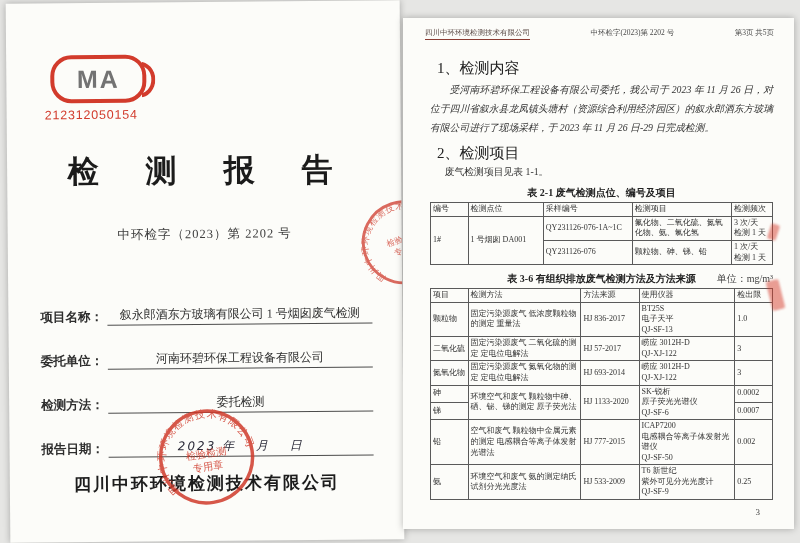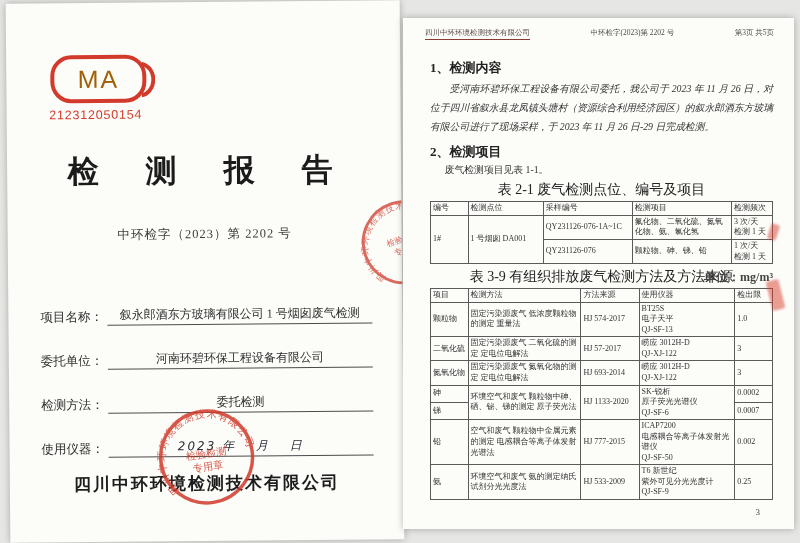--- a/index.html
+++ b/index.html
@@ -12,52 +12,52 @@
   .page{position:absolute;background:#fcfcf9;overflow:hidden;box-shadow:0 0 7px rgba(0,0,0,.28);}
   .page-left{left:8px;top:2px;width:394px;height:539px;transform:rotate(-0.5deg);}
   .page-right{left:403px;top:18px;width:391px;height:511px;}
 
   
   .cma{position:absolute;left:44px;top:52px;}
   .cma-box{width:88px;height:40px;border:4px solid #d23b2c;border-radius:21px;
     display:flex;align-items:center;justify-content:center;position:relative;background:transparent;}
   .cma-box::after{content:"";position:absolute;right:-13px;top:3px;width:24px;height:28px;
     border:4px solid #d23b2c;border-radius:50%;clip-path:inset(0 0 0 58%);}
-  .cma-ma{color:#a16207;font-size:25px;font-weight:normal;letter-spacing:2px;font-family:"Liberation Sans",sans-serif;}
+  .cma-ma{color:#737373;font-size:25px;font-weight:bold;letter-spacing:2px;font-family:"Liberation Sans",sans-serif;}
   .cma-num{color:#d23b2c;font-size:12.5px;letter-spacing:.8px;margin-top:5px;margin-left:-6px;
-    font-family:"Liberation Sans",sans-serif;text-align:center;}
+    font-family:"Liberation Sans",sans-serif;}
 
   .cover-title{position:absolute;left:0;right:0;top:148px;text-align:center;
     font-size:31px;font-weight:bold;color:#1b1b1b;letter-spacing:8px;}
   .cover-no{position:absolute;left:0;right:0;top:224px;text-align:center;font-size:12.5px;color:#3c3c3c;letter-spacing:1px;}
 
   .fields{position:absolute;left:32px;right:30px;top:300px;}
   .field{display:flex;align-items:flex-end;height:23px;margin-bottom:21px;}
-  .field-label{font-weight:normal;font-size:12.5px;white-space:nowrap;margin-right:4px;}
+  .field-label{font-weight:bold;font-size:12.5px;white-space:nowrap;margin-right:4px;}
   .field-value{flex:1;border-bottom:1px solid #4c4c4c;text-align:center;font-size:12px;padding-bottom:1px;}
   .handwritten{font-family:"DejaVu Sans",sans-serif;font-style:italic;letter-spacing:2px;color:#2a2a38;}
 
   .cover-company{position:absolute;left:0;right:0;top:470px;text-align:center;
     font-weight:bold;font-size:17px;letter-spacing:2px;color:#1c1c1c;}
 
   .stamp{opacity:.85;}
   .stamp-main{position:absolute;left:146px;top:404px;width:102px;height:102px;transform:rotate(-8deg);}
   .stamp-edge{position:absolute;right:-48px;top:196px;width:92px;height:92px;transform:rotate(-18deg);opacity:.75;}
 
   
   .rp-header{position:absolute;top:10px;left:22px;right:20px;display:flex;justify-content:space-between;
     font-size:7.5px;color:#4a4a4a;}
   .rp-header .hl{border-bottom:1px solid #8a3b32;padding-bottom:1px;color:#5a4a46;}
   .rp-body{position:absolute;top:34px;left:27px;right:21px;}
-  .sec-title{font-size:13px;font-weight:bold;color:#222;margin:7px 0 3px 0;}
+  .sec-title{font-size:15px;font-weight:normal;color:#222;margin:7px 0 3px 7px;}
   .para{font-size:9.8px;line-height:1.92;text-align:justify;text-indent:2em;color:#333;font-style:italic;}
   .lead{font-size:9.8px;text-indent:1.5em;margin:1px 0 3px 0;color:#333;}
   .tcap-row{position:relative;text-align:center;margin:3px 0 2px 0;}
-  .tcaption{font-size:14px;font-weight:normal;color:#222;}
-  .tunit{position:absolute;right:0;bottom:0;font-size:12px;font-weight:bold;color:#444;}
+  .tcaption{font-size:10px;font-weight:bold;color:#222;}
+  .tunit{position:absolute;right:0;bottom:0;font-size:10px;font-weight:normal;color:#444;}
   table{width:100%;border-collapse:collapse;table-layout:fixed;}
   th,td{border:1px solid #5a5a5a;font-size:8px;line-height:1.32;text-align:left;
     padding:1px 2px;color:#333;font-weight:normal;word-break:break-all;}
   .preline{white-space:pre-line;margin-top:11px;}
   .pagenum{position:absolute;bottom:12px;right:34px;font-size:9px;color:#444;}
   .frag{position:absolute;background:rgba(214,62,46,.5);filter:blur(1.2px);border-radius:2px;}
   .frag-1{right:16px;top:206px;width:9px;height:16px;transform:rotate(18deg);}
   .frag-2{right:12px;top:262px;width:13px;height:30px;transform:rotate(-14deg);}
 </style>
 </head>
@@ -94,21 +94,21 @@
     </div>
     <div class="field">
       <span class="field-label">委托单位：</span>
       <span class="field-value">河南环碧环保工程设备有限公司</span>
     </div>
     <div class="field">
       <span class="field-label">检测方法：</span>
       <span class="field-value">委托检测</span>
     </div>
     <div class="field">
-      <span class="field-label">使用仪器：</span>
+      <span class="field-label">报告日期：</span>
       <span class="field-value handwritten">2023 年　 月 　日</span>
     </div>
   </div>
 
   <div class="cover-company">四川中环环境检测技术有限公司</div>
 
   <svg class="stamp stamp-main" viewBox="0 0 100 100">
     <circle cx="50" cy="50" r="45" fill="none" stroke="#cf3a2b" stroke-width="3.4"></circle>
     <defs>
         <path id="arc-main" d="M 19 79 A 41 41 0 1 1 81 79" fill="none"></path>
@@ -169,21 +169,21 @@
         <td>QY231126-076</td>
         <td>颗粒物、砷、锑、铅</td>
         <td class="preline">1 次/天
 检测 1 天</td>
       </tr>
     </tbody>
       </table>
 
 
     <div class="tcap-row">
-      <span class="tcaption">表 3-9  有组织排放废气检测方法及方法来源</span>
+      <span class="tcaption">表 3-6  有组织排放废气检测方法及方法来源</span>
       <span class="tunit">单位：mg/m³</span>
     </div>
 
     <table>
       <colgroup>
           <col style="width:11%">
           <col style="width:33%">
           <col style="width:17%">
           <col style="width:28%">
           <col style="width:11%">
@@ -192,21 +192,21 @@
           <tr>
         <th>项目</th>
         <th>检测方法</th>
         <th>方法来源</th>
         <th>使用仪器</th>
         <th>检出限</th>
       </tr>
       <tr>
         <td>颗粒物</td>
         <td>固定污染源废气 低浓度颗粒物的测定 重量法</td>
-        <td>HJ 574-2017</td>
+        <td>HJ 836-2017</td>
         <td class="preline">BT25S
 电子天平
 QJ-SF-13</td>
         <td>1.0</td>
       </tr>
       <tr>
         <td>二氧化硫</td>
         <td>固定污染源废气 二氧化硫的测定 定电位电解法</td>
         <td>HJ 57-2017</td>
         <td class="preline">崂应 3012H-D

